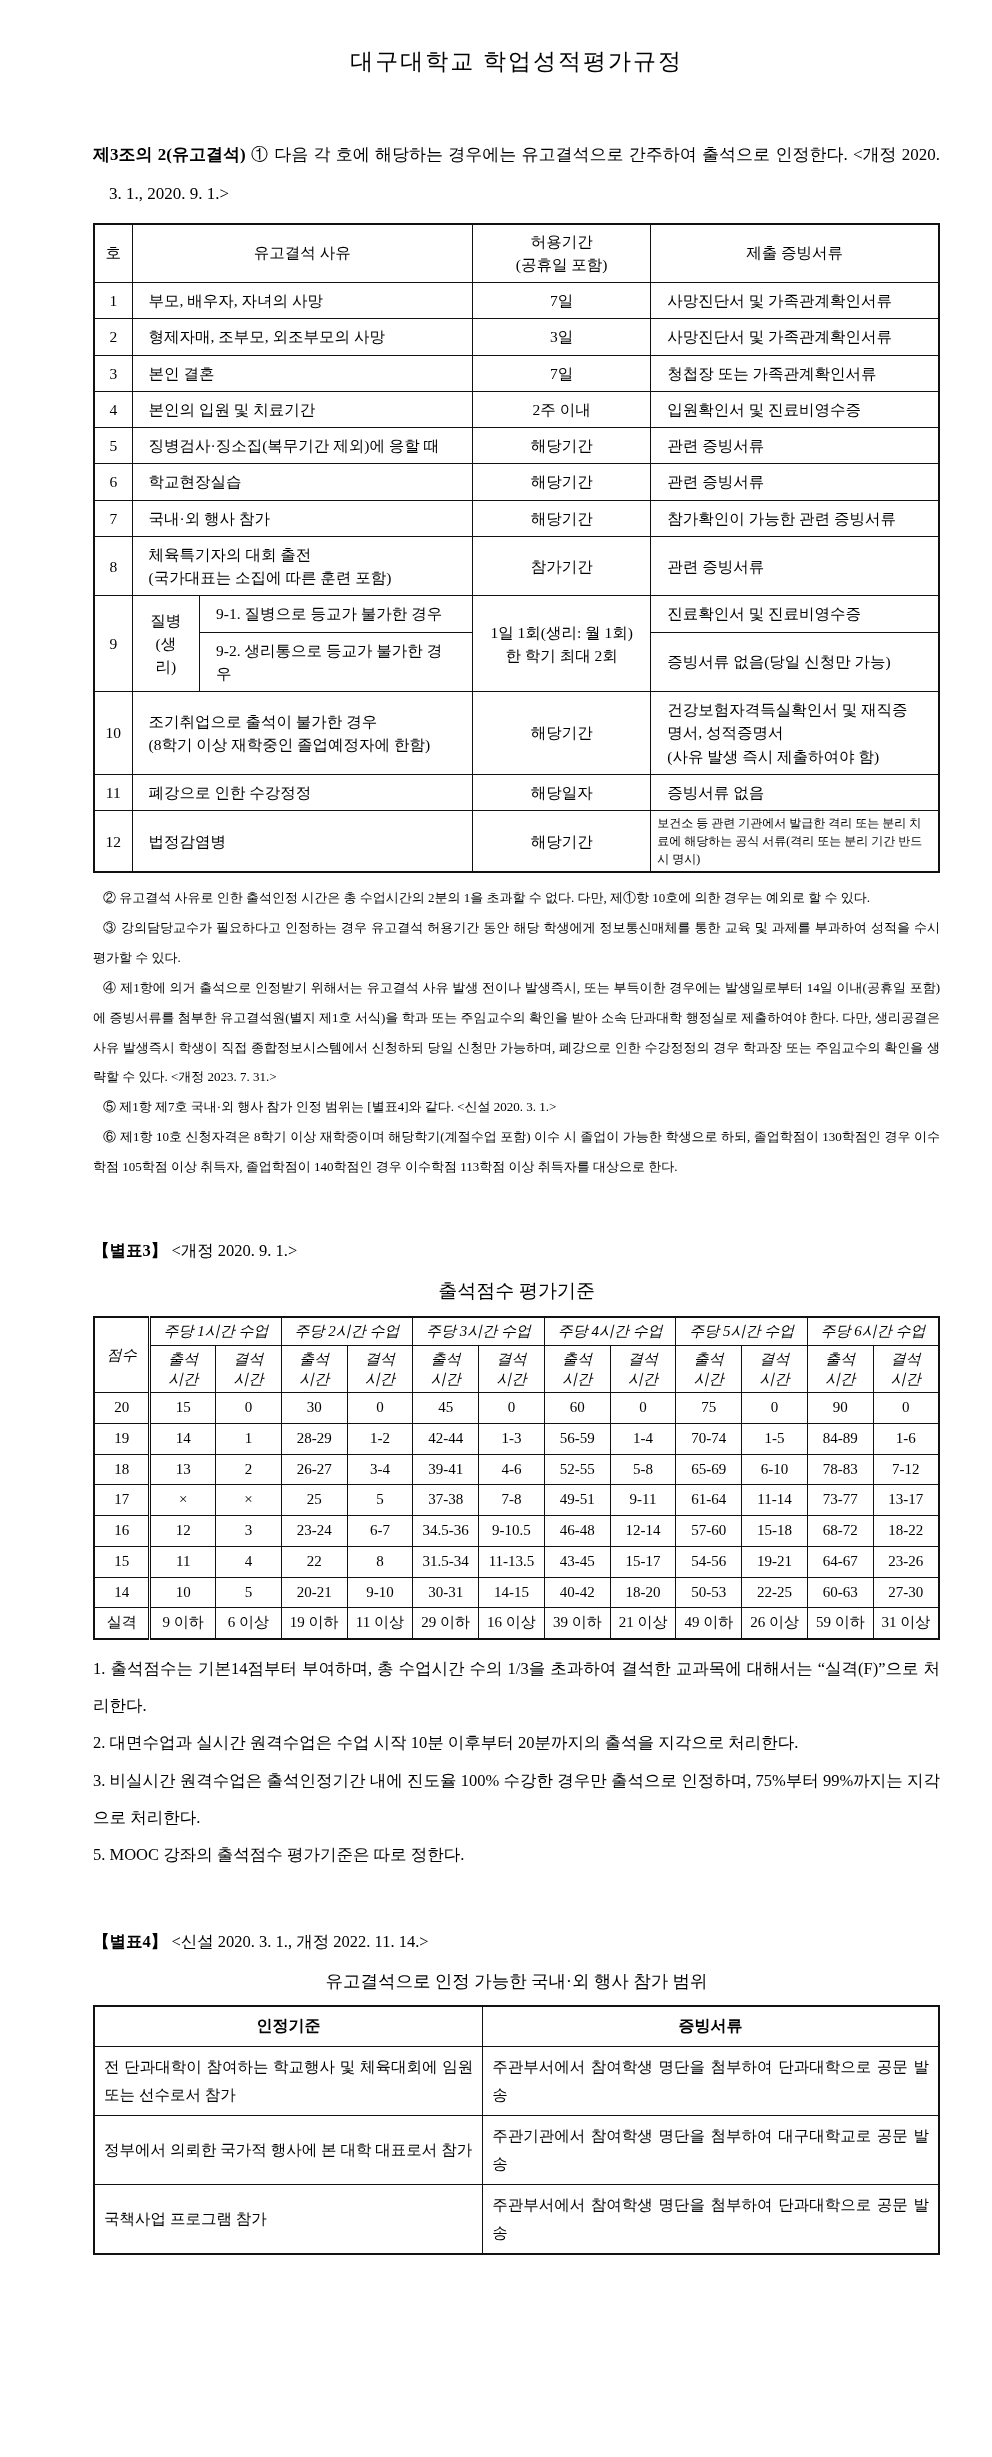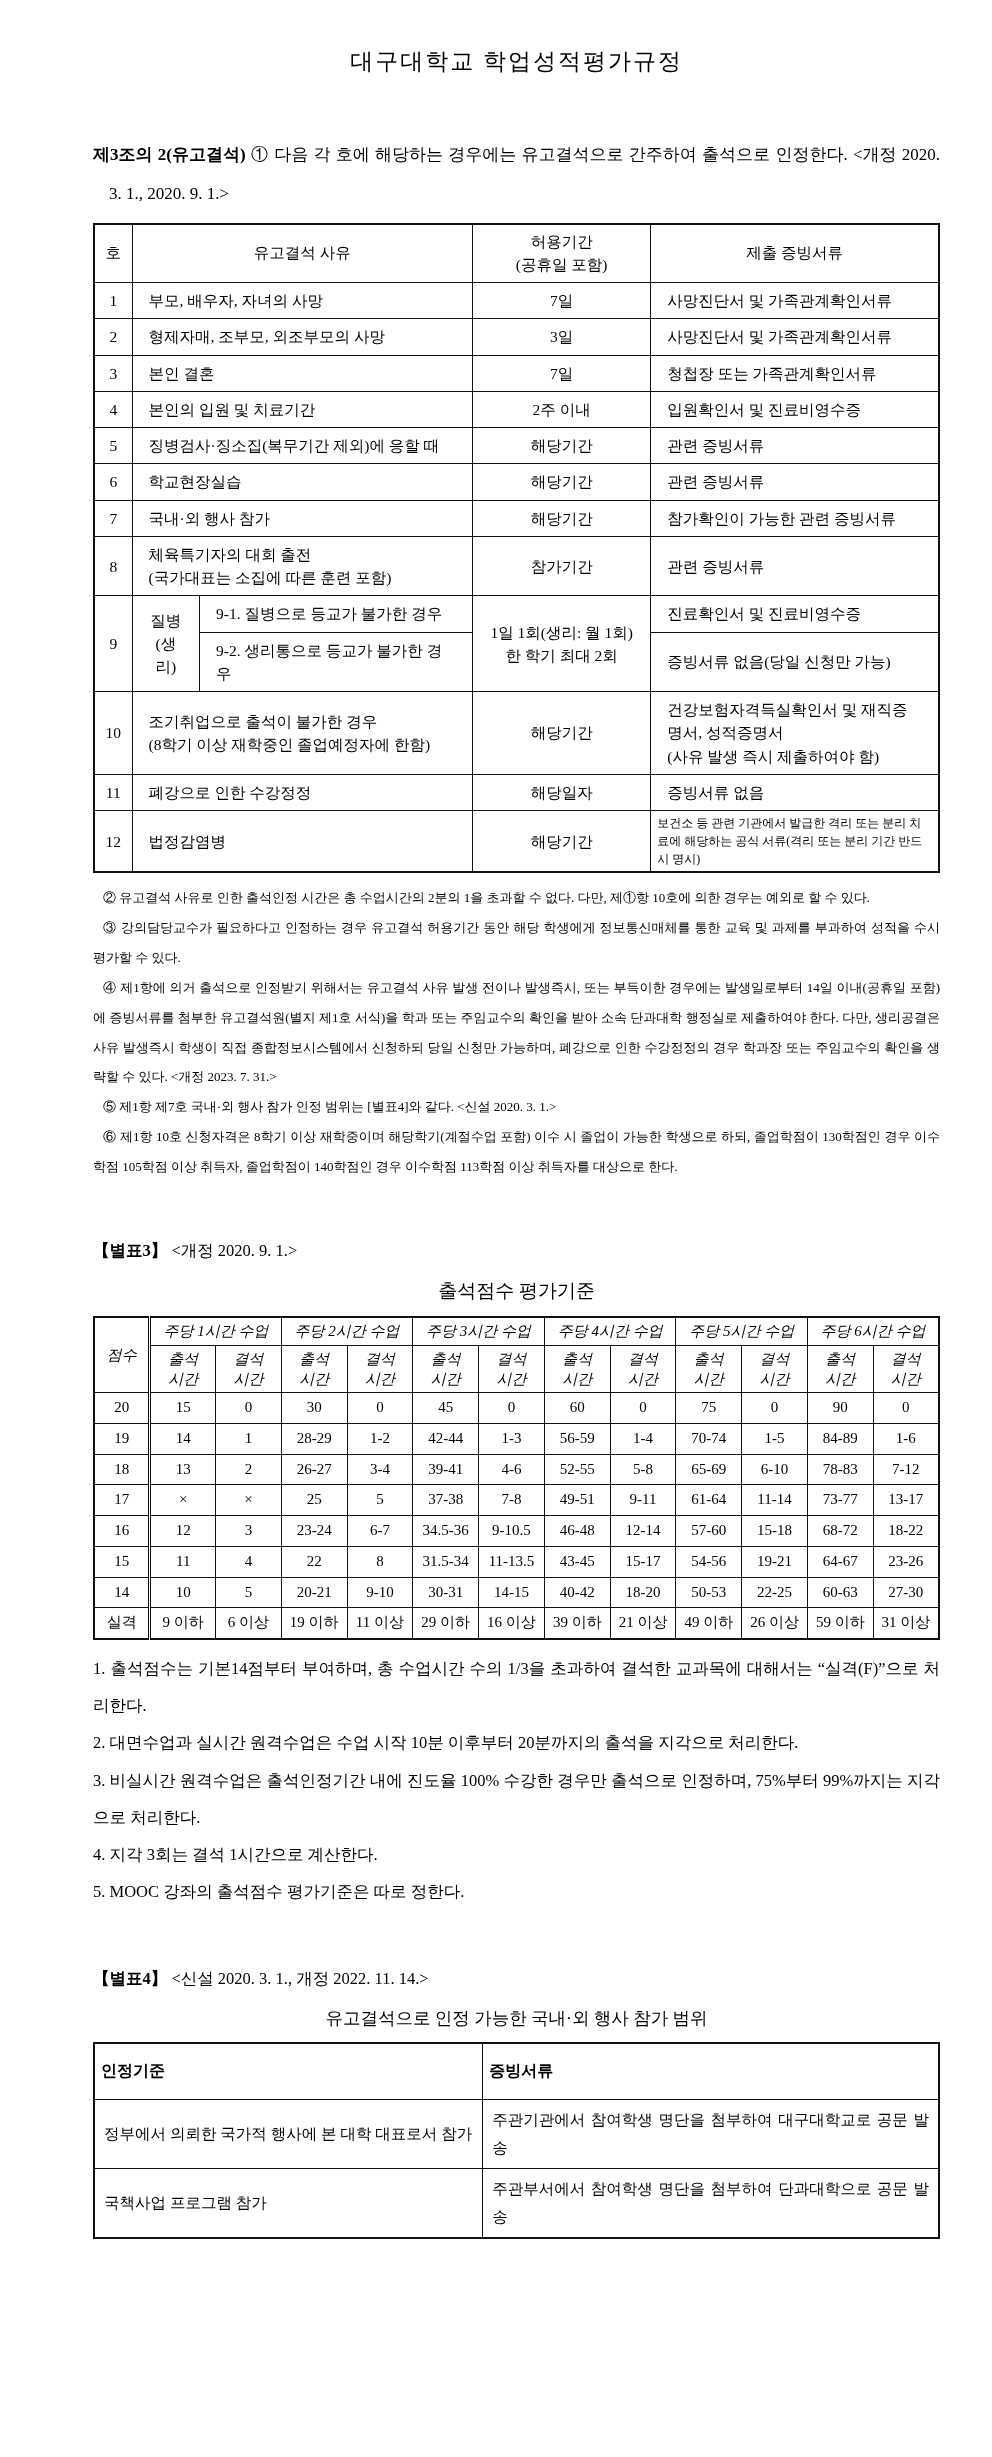--- a/index.html
+++ b/index.html
@@ -46,21 +46,21 @@
   .t2 th{font-weight:normal;padding:3px 2px;line-height:1.35;font-style:italic;}
   .t2 td{padding:4px 2px;line-height:1.45;}
   .t2 .pre{white-space:pre-line;}
   .t2 col.score-col{width:6.6%;}
   .t2 .dbl{border-right:3px double #111;}
   
   .note{font-size:16.5px;line-height:2.25;text-align:justify;}
   .notes{margin-top:10px;}
   
   table.t3{font-size:15.5px;border:2px solid #111;margin-top:6px;}
-  .t3 th{font-weight:bold;text-align:left;padding:17px 6px;font-size:16px;}
+  .t3 th{font-weight:bold;text-align:center;padding:9px 6px;font-size:16px;}
   .t3 td{padding:6px 9px;line-height:1.8;text-align:justify;vertical-align:middle;}
 </style>
 </head>
 <body>
 
 <div class="page">
 
   <h1 class="doc-title">대구대학교 학업성적평가규정</h1>
 
   <p class="article"><b>제3조의 2(유고결석)</b> <span>① 다음 각 호에 해당하는 경우에는 유고결석으로 간주하여 출석으로 인정한다. &lt;개정 2020. 3. 1., 2020. 9. 1.&gt;</span></p>
@@ -336,38 +336,41 @@
       <td>59 이하</td>
       <td>31 이상</td>
     </tr>
   </tbody>
     </table>
 
   <div class="notes">
     <p class="note">1. 출석점수는 기본14점부터 부여하며, 총 수업시간 수의 1/3을 초과하여 결석한 교과목에 대해서는 “실격(F)”으로 처리한다.</p>
     <p class="note">2. 대면수업과 실시간 원격수업은 수업 시작 10분 이후부터 20분까지의 출석을 지각으로 처리한다.</p>
     <p class="note">3. 비실시간 원격수업은 출석인정기간 내에 진도율 100% 수강한 경우만 출석으로 인정하며, 75%부터 99%까지는 지각으로 처리한다.</p>
-    <p class="note">4. 지각 3회는 결석 1시간으로 계산한다.</p>
     <p class="note">5. MOOC 강좌의 출석점수 평가기준은 따로 정한다.</p>
   </div>
 
   <p class="annex-label"><b>【별표4】</b> <span>&lt;신설 2020. 3. 1., 개정 2022. 11. 14.&gt;</span></p>
   <h2 class="tbl-title t4-title">유고결석으로 인정 가능한 국내·외 행사 참가 범위</h2>
 
   <table class="t3">
     <colgroup>
         <col style="width:46%">
         <col style="width:54%">
       </colgroup>
     <tbody>
         <tr>
       <th>인정기준</th>
       <th>증빙서류</th>
     </tr>
     <tr>
+      <td>전 단과대학이 참여하는 학교행사 및 체육대회에 임원 또는 선수로서 참가</td>
+      <td>주관부서에서 참여학생 명단을 첨부하여 단과대학으로 공문 발송</td>
+    </tr>
+    <tr>
       <td>정부에서 의뢰한 국가적 행사에 본 대학 대표로서 참가</td>
       <td>주관기관에서 참여학생 명단을 첨부하여 대구대학교로 공문 발송</td>
     </tr>
     <tr>
       <td>국책사업 프로그램 참가</td>
       <td>주관부서에서 참여학생 명단을 첨부하여 단과대학으로 공문 발송</td>
     </tr>
 
   </tbody>
     </table>

